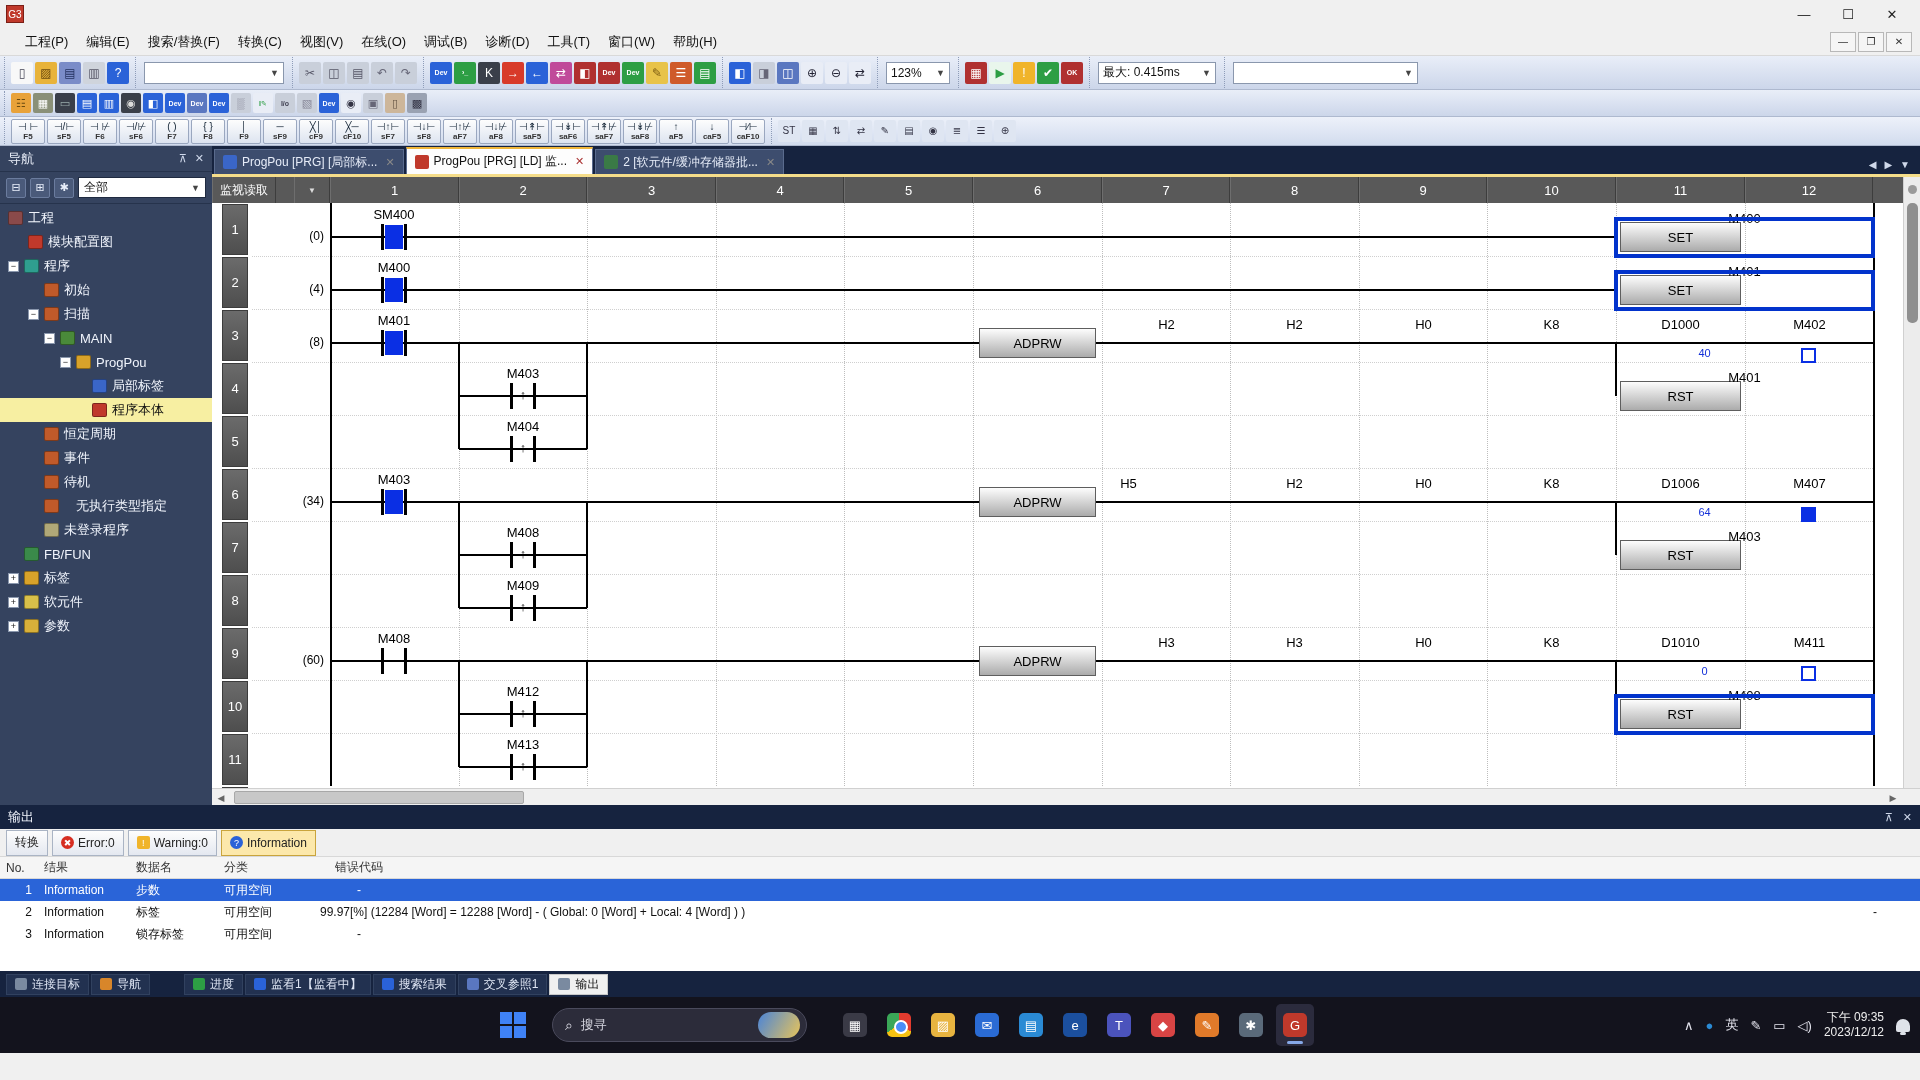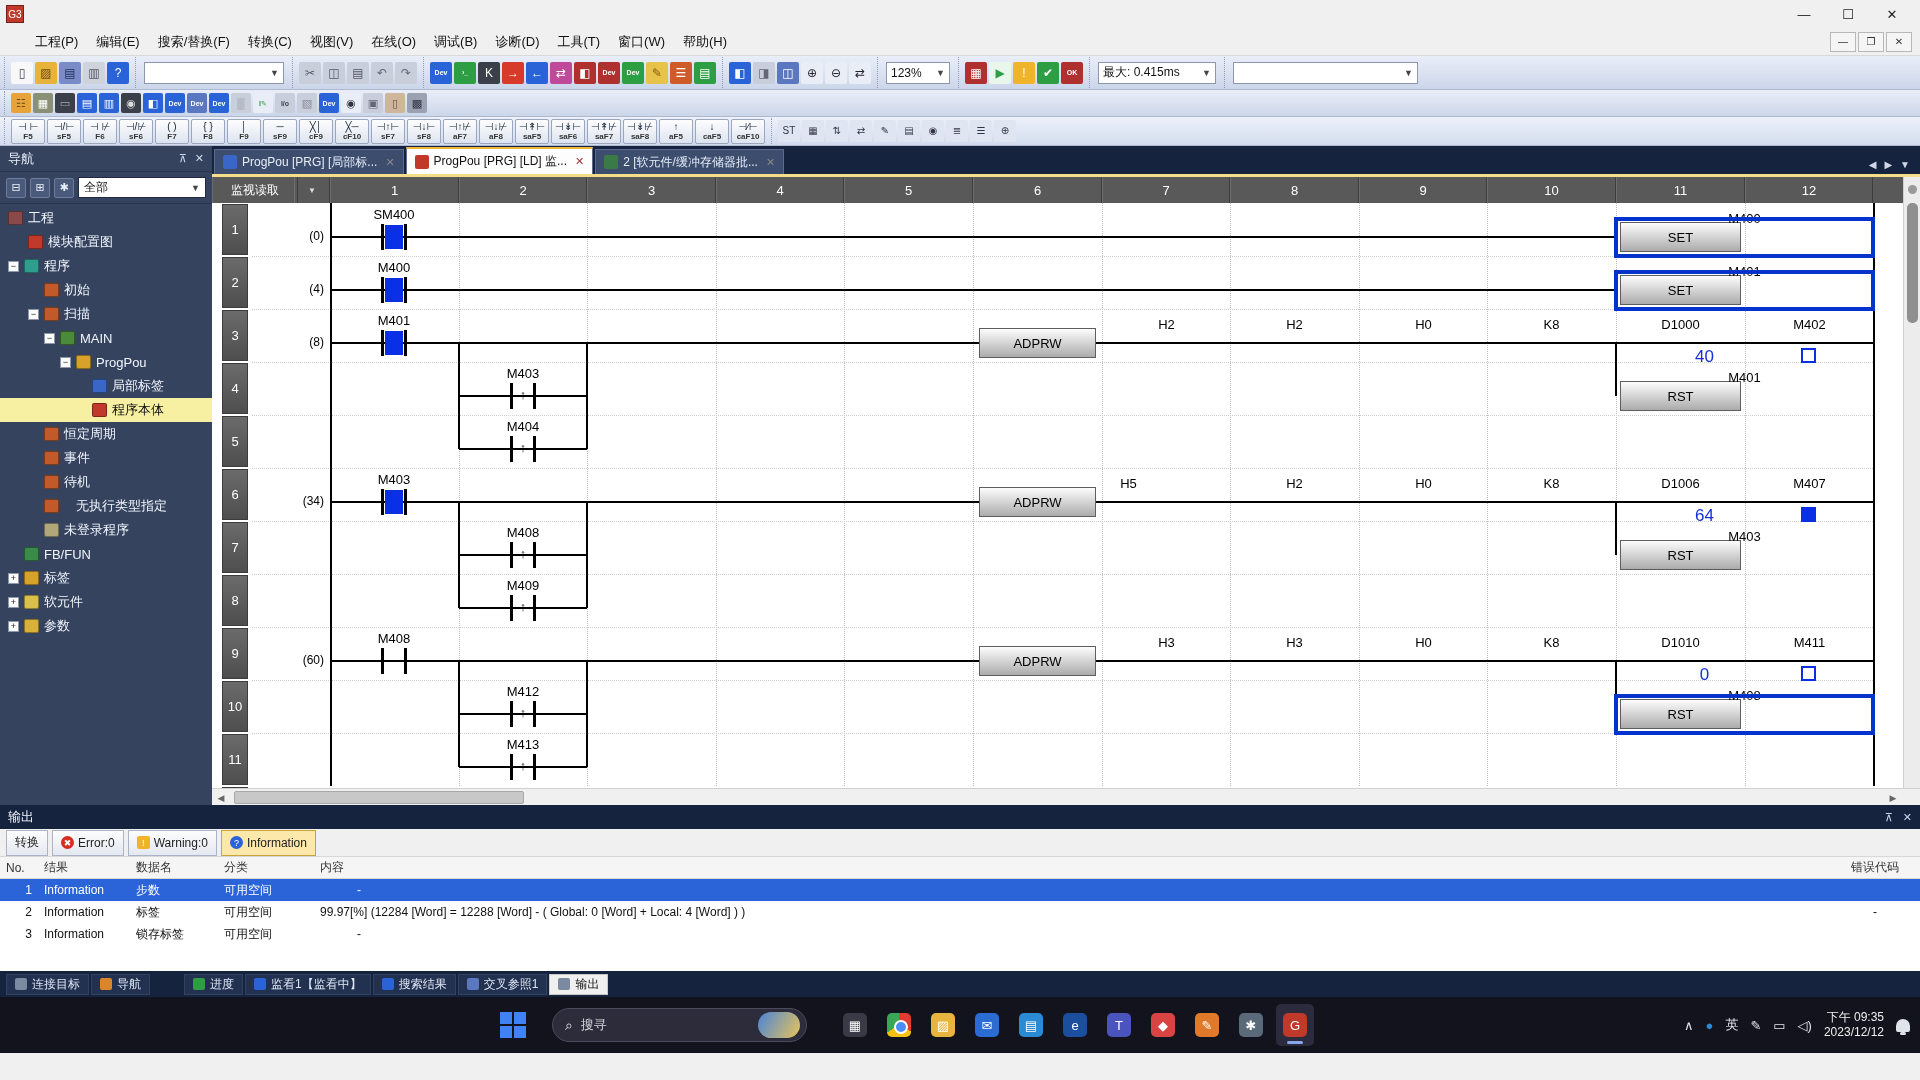--- a/index.html
+++ b/index.html
@@ -4,21 +4,21 @@
 <style>
   html,body{margin:0;padding:0;background:#000;}
   *{box-sizing:border-box;font-family:"Liberation Sans","DejaVu Sans",sans-serif;}
   .app{position:relative;width:1920px;height:1080px;background:#f0f0f0;overflow:hidden;display:flex;flex-direction:column;}
   
   .titlebar{height:28px;background:#f0f0f0;display:flex;align-items:center;padding:0 6px;flex:0 0 auto;}
   .appicon{width:18px;height:18px;background:#c0392b;border:1px solid #7a1f16;color:#fff;font-size:10px;display:flex;align-items:center;justify-content:center;margin-right:6px;}
   .titletext{font-size:13px;color:#111;white-space:nowrap;overflow:hidden;}
   .wincontrols{margin-left:auto;display:flex;}
   .winbtn{width:44px;height:26px;display:flex;align-items:center;justify-content:center;font-size:13px;color:#222;}
-  .menubar{height:28px;background:#f0f0f0;border-bottom:1px solid #d9d9d9;display:flex;align-items:center;padding-left:26px;flex:0 0 auto;}
+  .menubar{height:28px;background:#f0f0f0;border-bottom:1px solid #d9d9d9;display:flex;align-items:center;padding-left:16px;flex:0 0 auto;}
   .menuitem{font-size:13px;color:#111;padding:4px 9px;cursor:default;}
   .mdictrl{margin-left:auto;display:flex;margin-right:8px;}
   .mdibtn{width:26px;height:20px;border:1px solid #b8b8b8;background:#f5f5f5;font-size:10px;color:#333;display:flex;align-items:center;justify-content:center;margin-left:2px;}
   
   .tb{background:linear-gradient(#e9eef8,#ccd6ea);display:flex;align-items:center;padding:1px 4px;flex:0 0 auto;border-bottom:1px solid #aeb9cf;}
   .tb1{height:34px;}
   .tb2{height:27px;}
   .tb3{height:29px;background:linear-gradient(#edf1fa,#d2dcee);}
   .tbgroup{display:flex;align-items:center;border-left:1px dotted #8e9cb8;padding:0 5px;height:100%;}
   .tbico{width:22px;height:22px;margin:0 1px;border-radius:2px;display:flex;align-items:center;justify-content:center;font-size:12px;line-height:1;}
@@ -61,21 +61,21 @@
   .wire{position:absolute;height:2px;background:#000;}
   .vline{position:absolute;width:2px;background:#000;}
   .gutbox{position:absolute;left:10px;width:26px;background:linear-gradient(#6b6b6b,#4e4e4e);border:1px solid #3c3c3c;color:#fff;font-size:13px;display:flex;align-items:center;justify-content:center;}
   .stepnum{position:absolute;font-size:12px;color:#000;text-align:right;width:70px;}
   .clabel{position:absolute;width:120px;text-align:center;font-size:13px;color:#000;}
   .cbar{position:absolute;width:3px;height:26px;background:#000;}
   .cfill{position:absolute;width:18px;height:24px;background:#0a2fe4;}
   .earrow{position:absolute;width:22px;text-align:center;font-size:13px;font-weight:bold;color:#000;}
   .fnbox{position:absolute;height:30px;background:linear-gradient(#fdfdfd,#ababab);border:1px solid #5e5e5e;color:#000;font-size:13px;display:flex;align-items:center;justify-content:center;}
   .optext{position:absolute;text-align:center;font-size:13px;color:#000;}
-  .devval{position:absolute;text-align:center;font-size:17px;color:#1330d8;padding-left:48px;}
+  .devval{position:absolute;text-align:center;font-size:11px;color:#1330d8;padding-left:48px;}
   .flagbox{position:absolute;width:15px;height:15px;border:2px solid #0a2fe4;background:#fff;}
   .flagbox.on{background:#0a2fe4;}
   .selframe{position:absolute;border:4px solid #0233cc;background:transparent;}
   .hscroll{height:17px;background:#f0f0f0;border-top:1px solid #d0d0d0;position:relative;flex:0 0 auto;}
   .harrow{position:absolute;top:2px;width:14px;height:13px;color:#666;font-size:9px;display:flex;align-items:center;justify-content:center;}
   .hthumb{position:absolute;top:2px;left:22px;width:290px;height:13px;background:#c8c8c8;border:1px solid #a8a8a8;border-radius:2px;}
   .vscroll{position:absolute;right:0;top:31px;width:17px;height:611px;background:#ececec;border-left:1px solid #d0d0d0;}
   .vdot{position:absolute;left:4px;top:8px;width:9px;height:9px;border-radius:50%;background:#9a9a9a;}
   .vthumb{position:absolute;left:3px;top:26px;width:11px;height:120px;background:#8f8f8f;border-radius:5px;}
   
@@ -471,21 +471,21 @@
             <span class="closex">✕</span>
           </div>
           <div class="tabnav">
             <span>◀</span>
             <span>▶</span>
             <span>▼</span>
           </div>
         </div>
       <div class="accent"></div>
       <div class="lheader" id="lHeader">
-          <div class="lhcell" style="left: 0px; width: 86px; font-size: 12px;">监视读取</div>
+          <div class="lhcell" style="left: 0px; width: 64px; font-size: 12px;">监视读取</div>
           <div class="lhcell" style="left: 82px; width: 36px;">
             <span style="font-size: 8px; color: rgb(221, 221, 221);">▼</span>
           </div>
           <div class="lhcell" style="left: 118px; width: 129px;">1</div>
           <div class="lhcell" style="left: 247px; width: 128px;">2</div>
           <div class="lhcell" style="left: 375px; width: 129px;">3</div>
           <div class="lhcell" style="left: 504px; width: 128px;">4</div>
           <div class="lhcell" style="left: 632px; width: 129px;">5</div>
           <div class="lhcell" style="left: 761px; width: 129px;">6</div>
           <div class="lhcell" style="left: 890px; width: 128px;">7</div>
@@ -675,21 +675,20 @@
       <div class="obtn sel">
         <span class="oico" style="background:#2a62d8">?</span>
         <span>Information</span>
       </div>
     </div>
     <div class="othead" id="oHead">
         <div class="ocell c-no" style="text-align: left;">No.</div>
         <div class="ocell c-res">结果</div>
         <div class="ocell c-dn">数据名</div>
         <div class="ocell c-cat">分类</div>
-        <div class="ocell c-ct">内容</div>
         <div class="ocell c-err">错误代码</div>
       </div>
     <div id="oRows">
         <div class="orow sel">
           <div class="ocell c-no">1</div>
           <div class="ocell c-res">Information</div>
           <div class="ocell c-dn">步数</div>
           <div class="ocell c-cat">可用空间</div>
           <div class="ocell c-err">-</div>
         </div>

